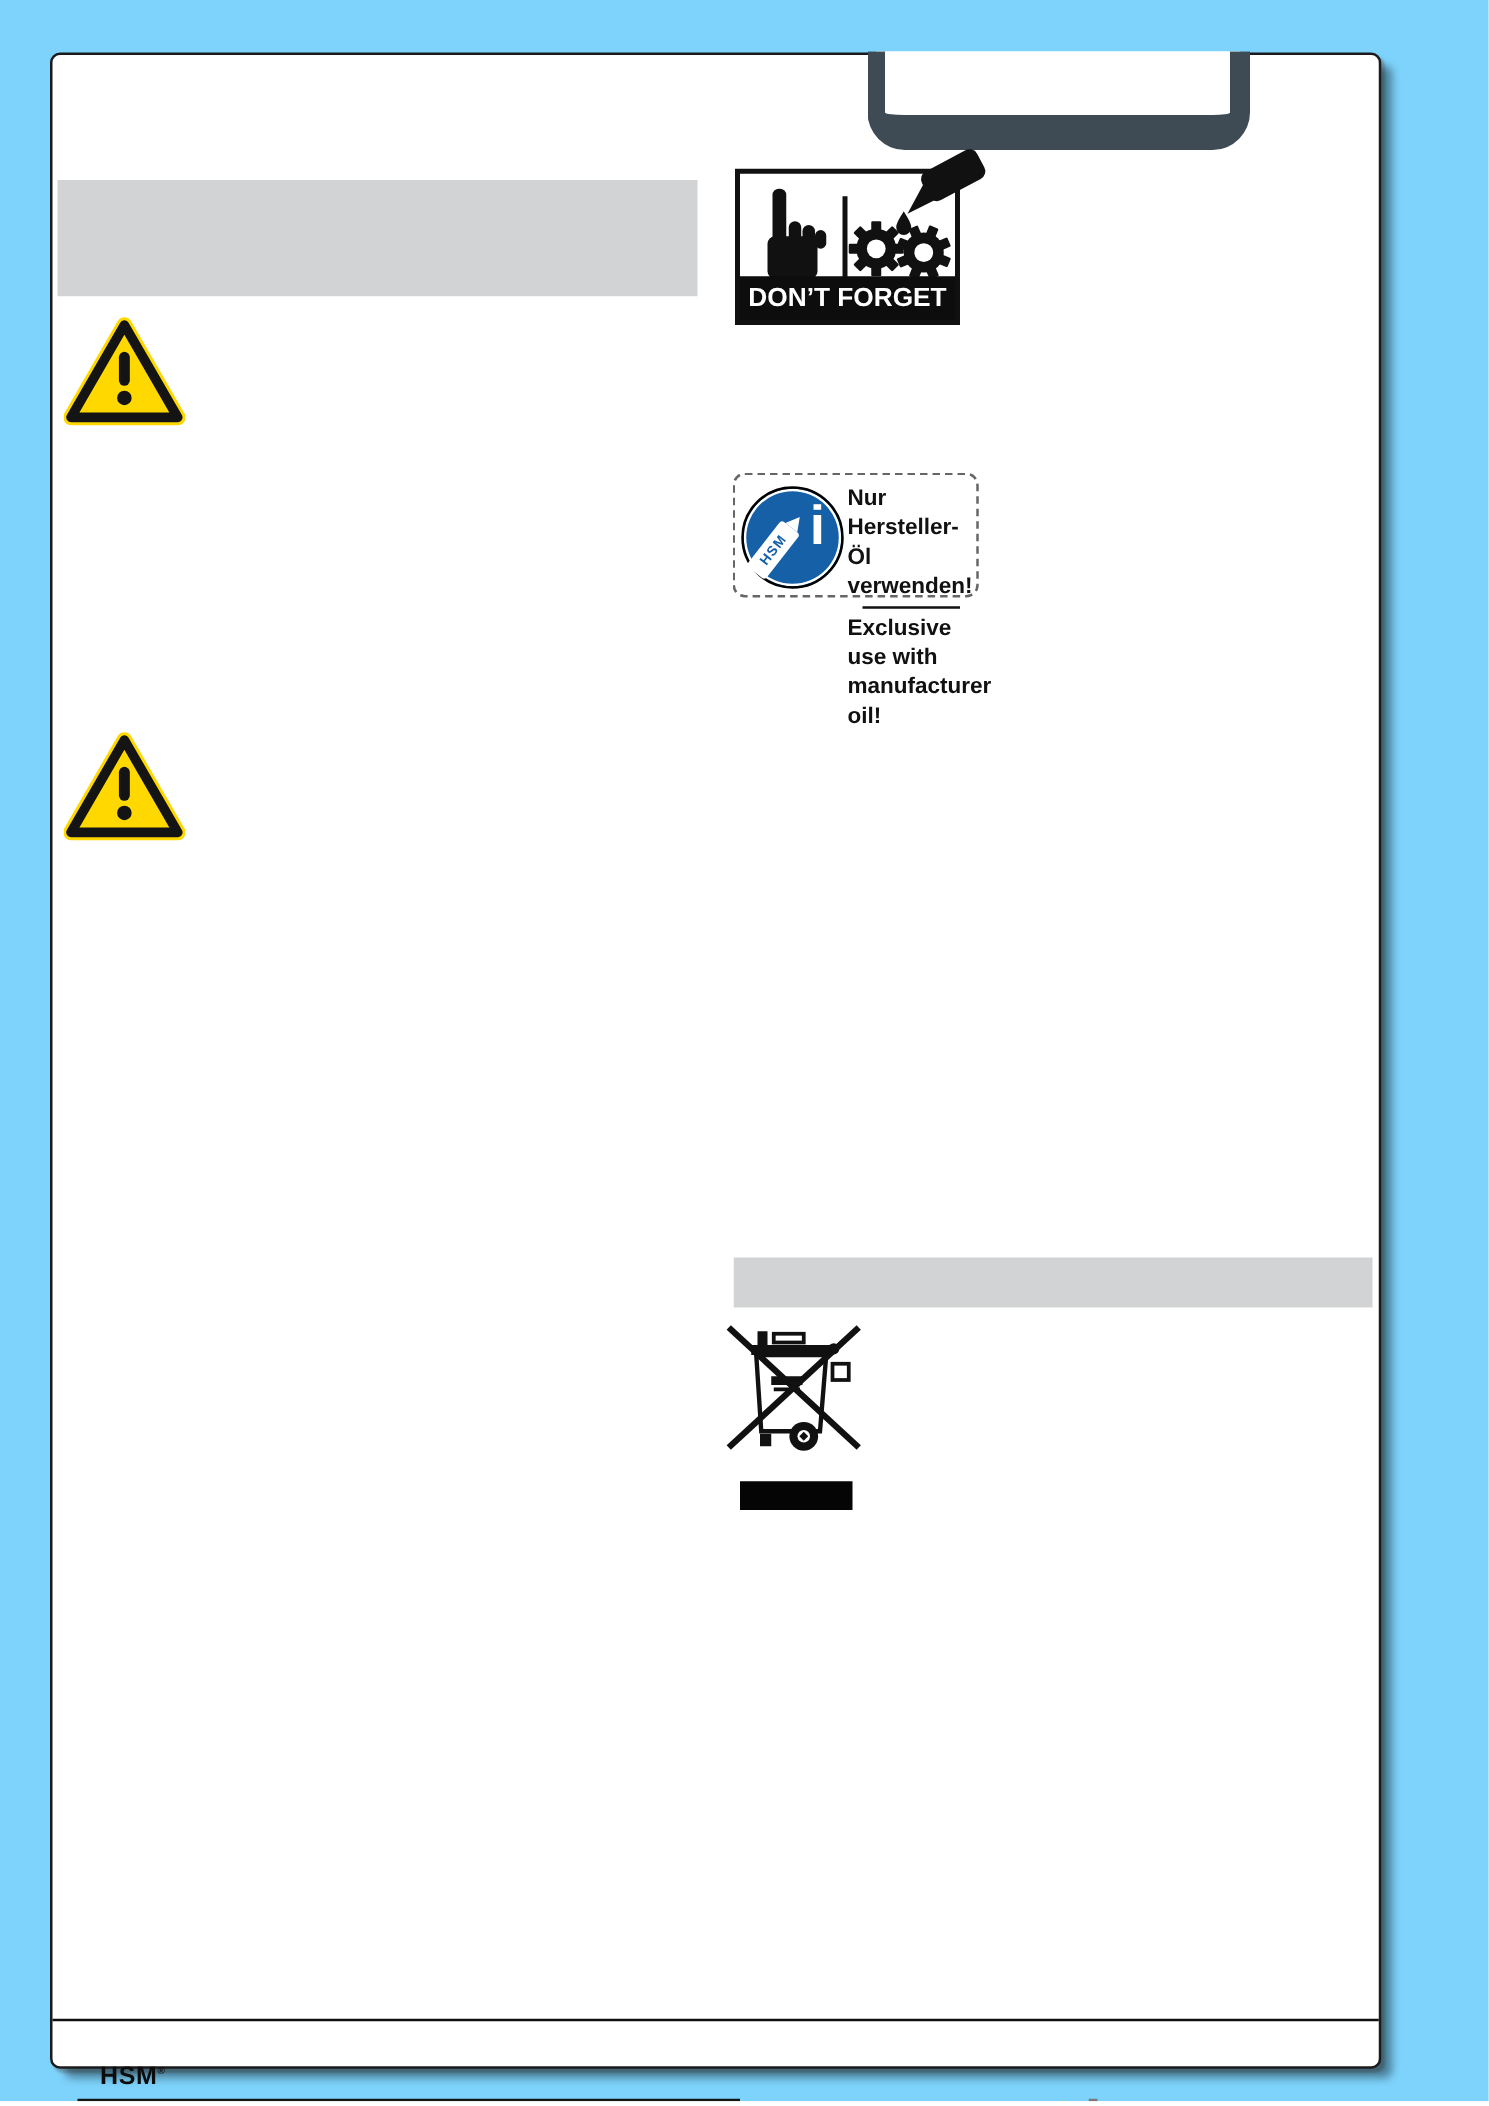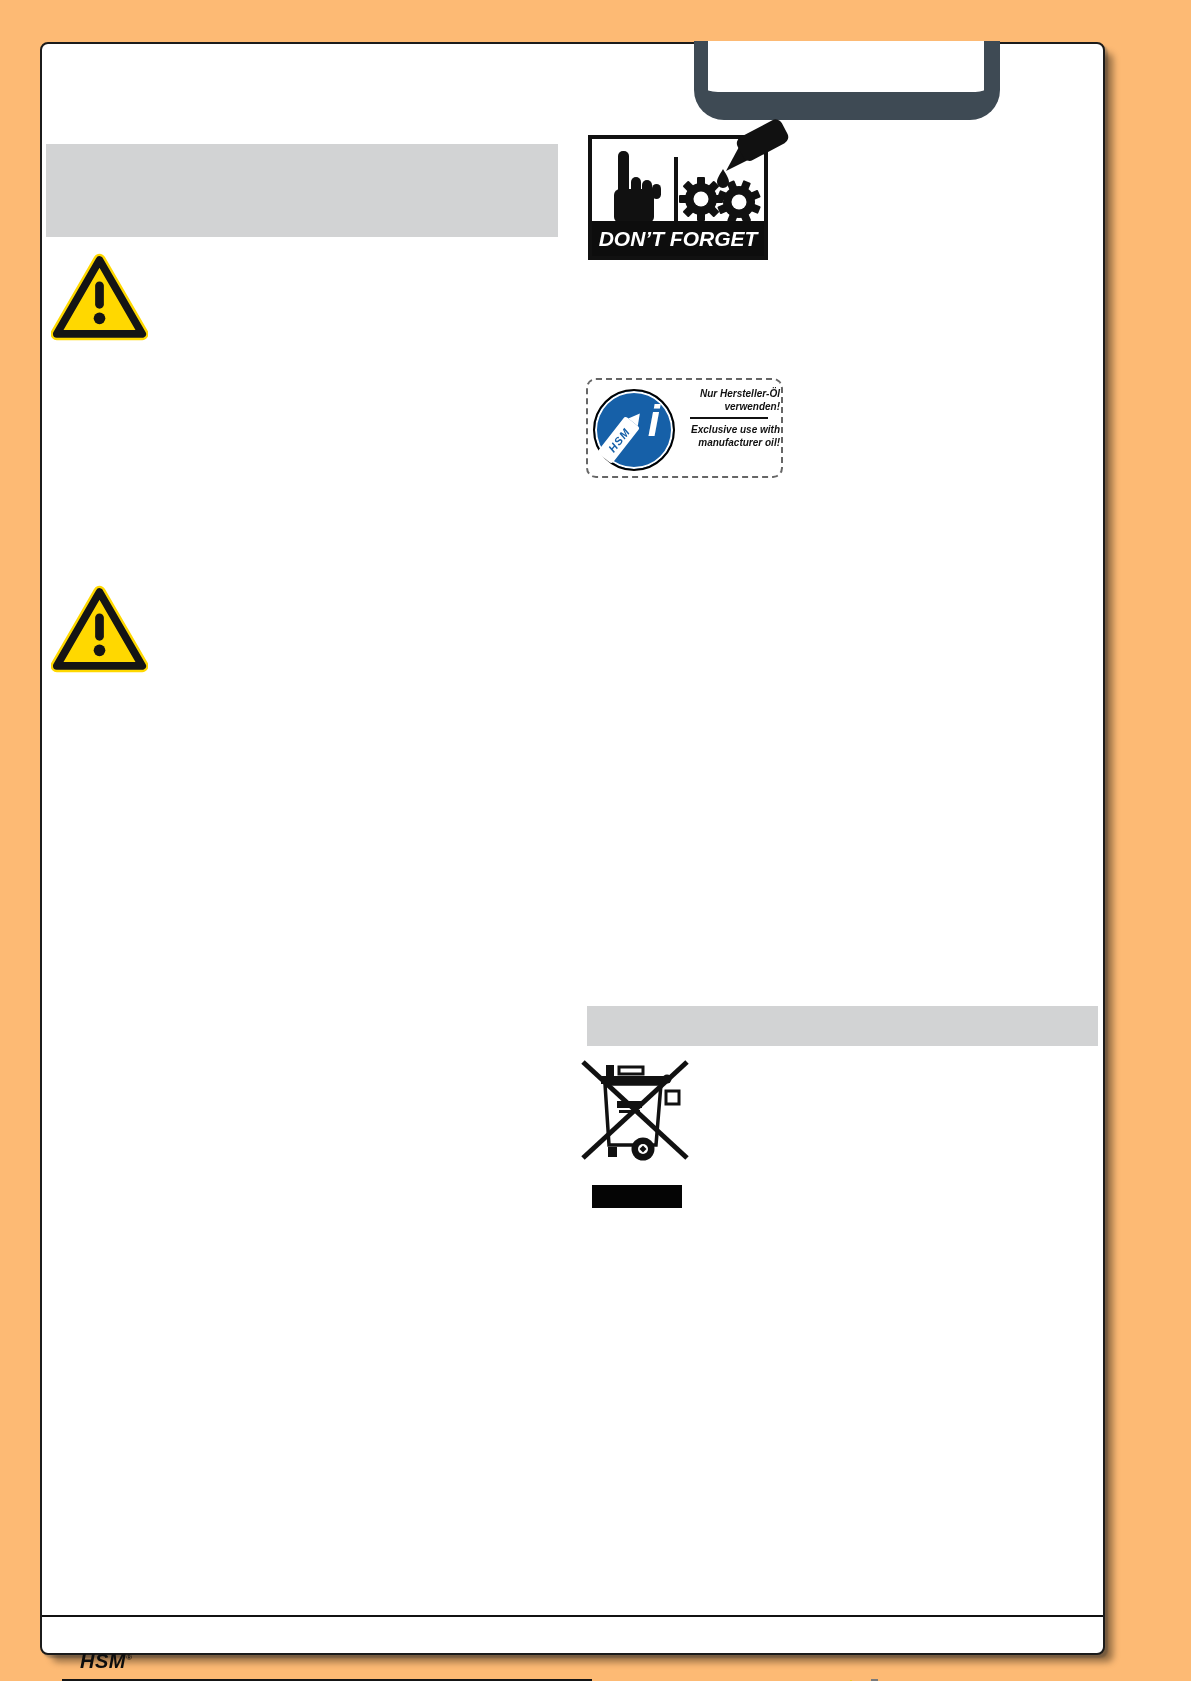--- a/index.html
+++ b/index.html
@@ -1,19 +1,19 @@
 <!DOCTYPE html>
 <html><head>
 <meta charset="utf-8">
 <style>
   * { margin:0; padding:0; box-sizing:border-box; }
   html,body { background:#fff; }
   .canvas {
     position:relative; width:1191px; height:1681px; overflow:hidden;
-    background:#fdba74; font-family:"Liberation Sans", sans-serif; color:#111;font-style:italic;
+    background:#7dd3fc; font-family:"Liberation Sans", sans-serif; color:#111;
   }
   .abs { position:absolute; }
 
   
   .page {
     left:40px; top:42px; width:1065px; height:1613px;
     border:2px solid #1b1b1b; border-radius:8px; background:#fff;
     box-shadow:10px 9px 7px -2px rgba(0,0,0,0.40), 3px 3px 2px rgba(80,80,80,0.35);
   }
 
@@ -68,22 +68,22 @@
   .oil-bottle::before {
     content:""; position:absolute; top:-11px; left:3.5px; width:0; height:0;
     border-left:6px solid transparent; border-right:6px solid transparent;
     border-bottom:11px solid #fff;
   }
   .oil-bottle span {
     writing-mode:vertical-rl; transform:rotate(180deg);
     color:#1660a8; font-weight:bold; font-size:11px; letter-spacing:1px;
   }
   .oil-text {
-    position:absolute; left:90px; top:7px; width:102px; text-align:right;
-    font-weight:bold; font-size:10px; line-height:1.3; color:#111;
+    position:absolute; left:90px; top:7px; width:102px; text-align:left;
+    font-weight:bold; font-size:18px; line-height:1.3; color:#111;
   }
   .oil-div { width:78px; height:2px; background:#111; margin:4px auto 4px auto; }
 
   
   .weee { left:579px; top:1052px; width:112px; height:112px; }
   .weee-bar { left:592px; top:1185px; width:90px; height:23px; background:#050505; }
 
   
   .rule { left:42px; top:1615px; width:1061px; height:2px; background:#111; }
   .logo { left:80px; top:1650px; font-weight:bold; font-size:20px; letter-spacing:0.5px; color:#0d0d0d; }

